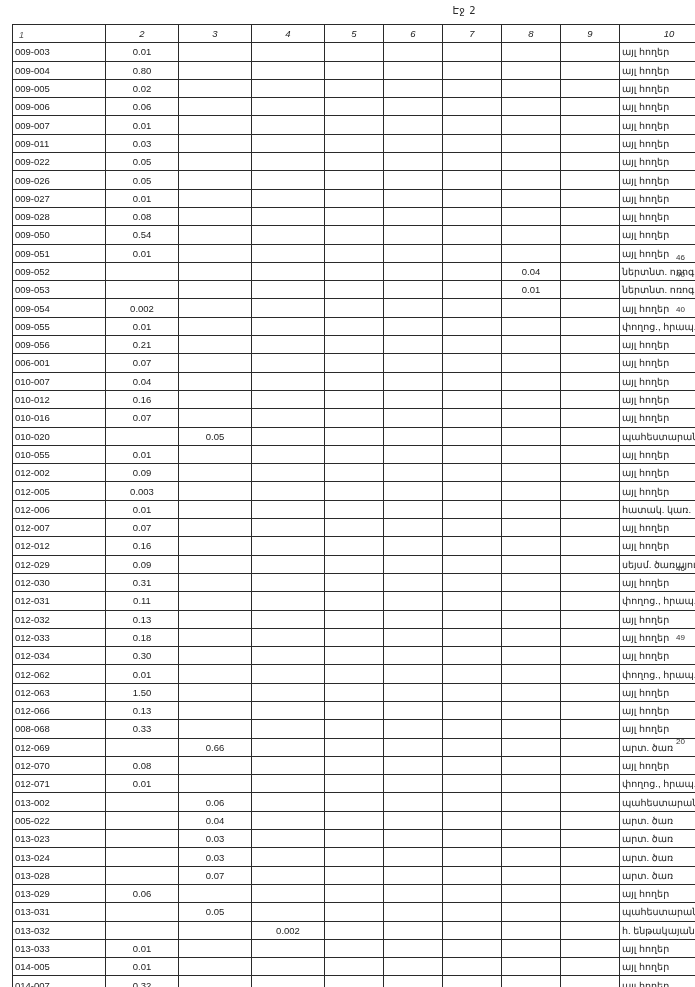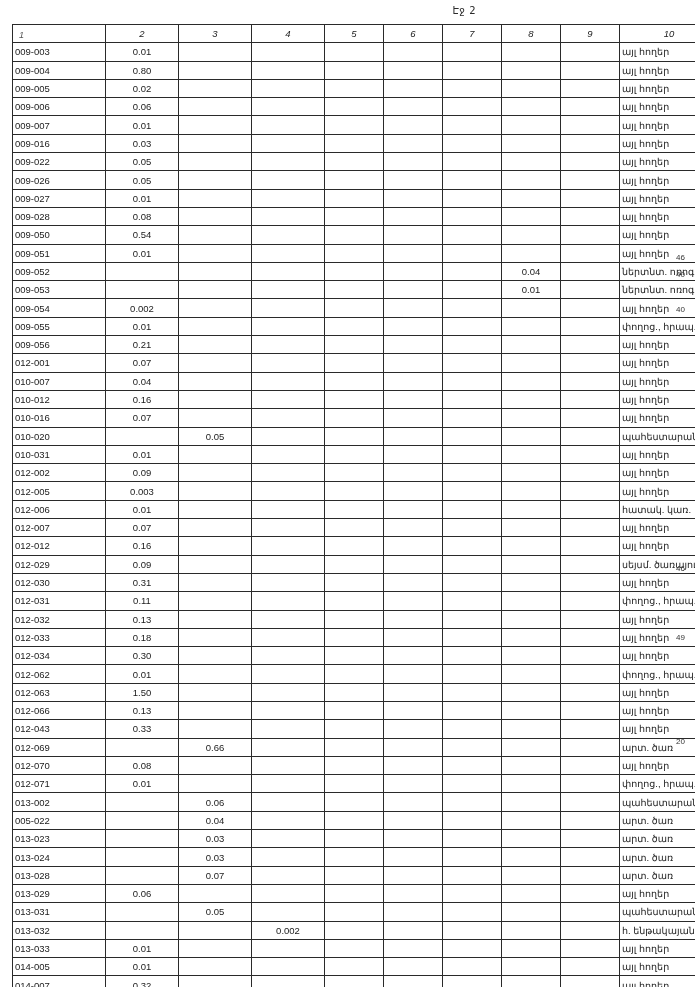--- a/index.html
+++ b/index.html
@@ -172,21 +172,21 @@
             <td class="c3"></td>
             <td class="c4"></td>
             <td class="c5"></td>
             <td class="c6"></td>
             <td class="c7"></td>
             <td class="c8"></td>
             <td class="c9"></td>
             <td class="c10">այլ հողեր</td>
           </tr>
           <tr>
-            <td class="c1">009-016</td>
+            <td class="c1">009-011</td>
             <td class="c2">0.03</td>
             <td class="c3"></td>
             <td class="c4"></td>
             <td class="c5"></td>
             <td class="c6"></td>
             <td class="c7"></td>
             <td class="c8"></td>
             <td class="c9"></td>
             <td class="c10">այլ հողեր</td>
           </tr>
@@ -316,21 +316,21 @@
             <td class="c3"></td>
             <td class="c4"></td>
             <td class="c5"></td>
             <td class="c6"></td>
             <td class="c7"></td>
             <td class="c8"></td>
             <td class="c9"></td>
             <td class="c10">այլ հողեր</td>
           </tr>
           <tr>
-            <td class="c1">012-001</td>
+            <td class="c1">006-001</td>
             <td class="c2">0.07</td>
             <td class="c3"></td>
             <td class="c4"></td>
             <td class="c5"></td>
             <td class="c6"></td>
             <td class="c7"></td>
             <td class="c8"></td>
             <td class="c9"></td>
             <td class="c10">այլ հողեր</td>
           </tr>
@@ -376,21 +376,21 @@
             <td class="c3">0.05</td>
             <td class="c4"></td>
             <td class="c5"></td>
             <td class="c6"></td>
             <td class="c7"></td>
             <td class="c8"></td>
             <td class="c9"></td>
             <td class="c10">պահեստարան</td>
           </tr>
           <tr>
-            <td class="c1">010-031</td>
+            <td class="c1">010-055</td>
             <td class="c2">0.01</td>
             <td class="c3"></td>
             <td class="c4"></td>
             <td class="c5"></td>
             <td class="c6"></td>
             <td class="c7"></td>
             <td class="c8"></td>
             <td class="c9"></td>
             <td class="c10">այլ հողեր</td>
           </tr>
@@ -556,21 +556,21 @@
             <td class="c3"></td>
             <td class="c4"></td>
             <td class="c5"></td>
             <td class="c6"></td>
             <td class="c7"></td>
             <td class="c8"></td>
             <td class="c9"></td>
             <td class="c10">այլ հողեր</td>
           </tr>
           <tr>
-            <td class="c1">012-043</td>
+            <td class="c1">008-068</td>
             <td class="c2">0.33</td>
             <td class="c3"></td>
             <td class="c4"></td>
             <td class="c5"></td>
             <td class="c6"></td>
             <td class="c7"></td>
             <td class="c8"></td>
             <td class="c9"></td>
             <td class="c10">այլ հողեր</td>
           </tr>

